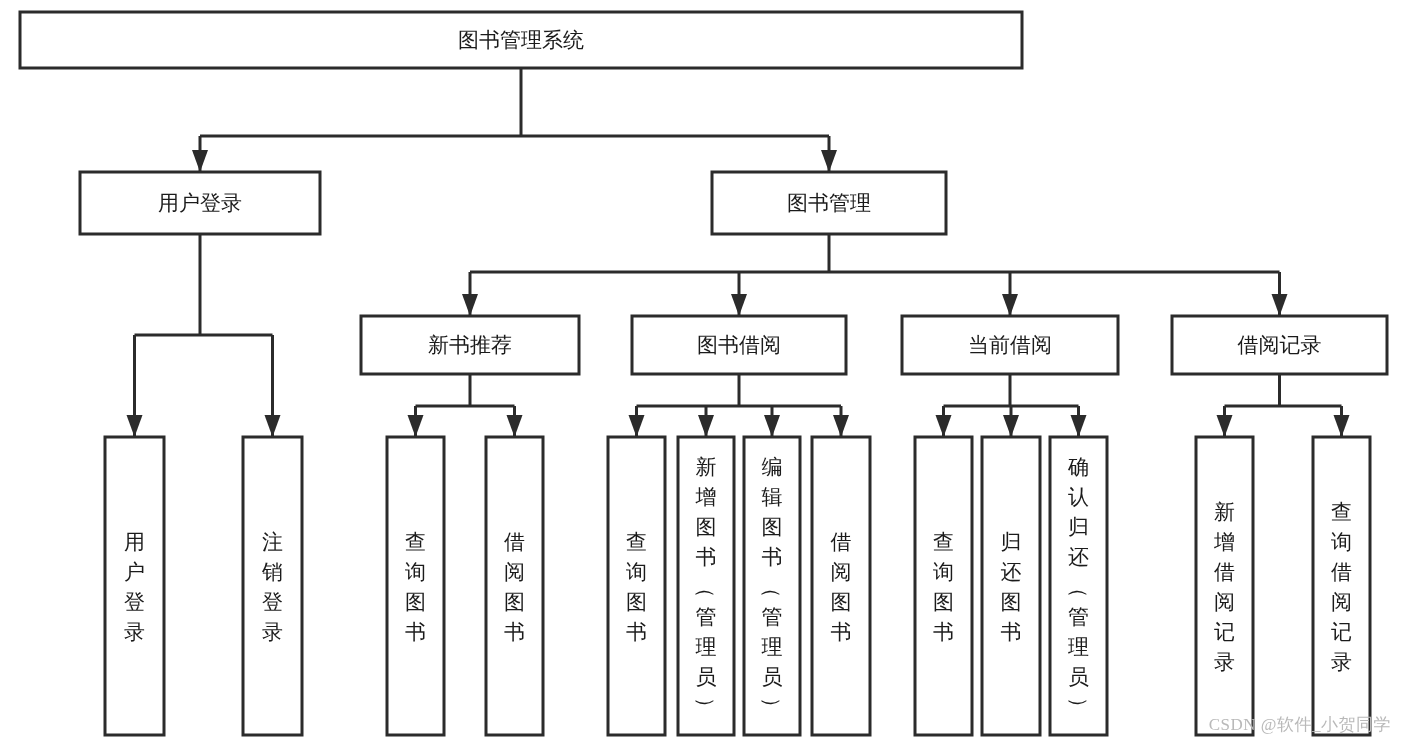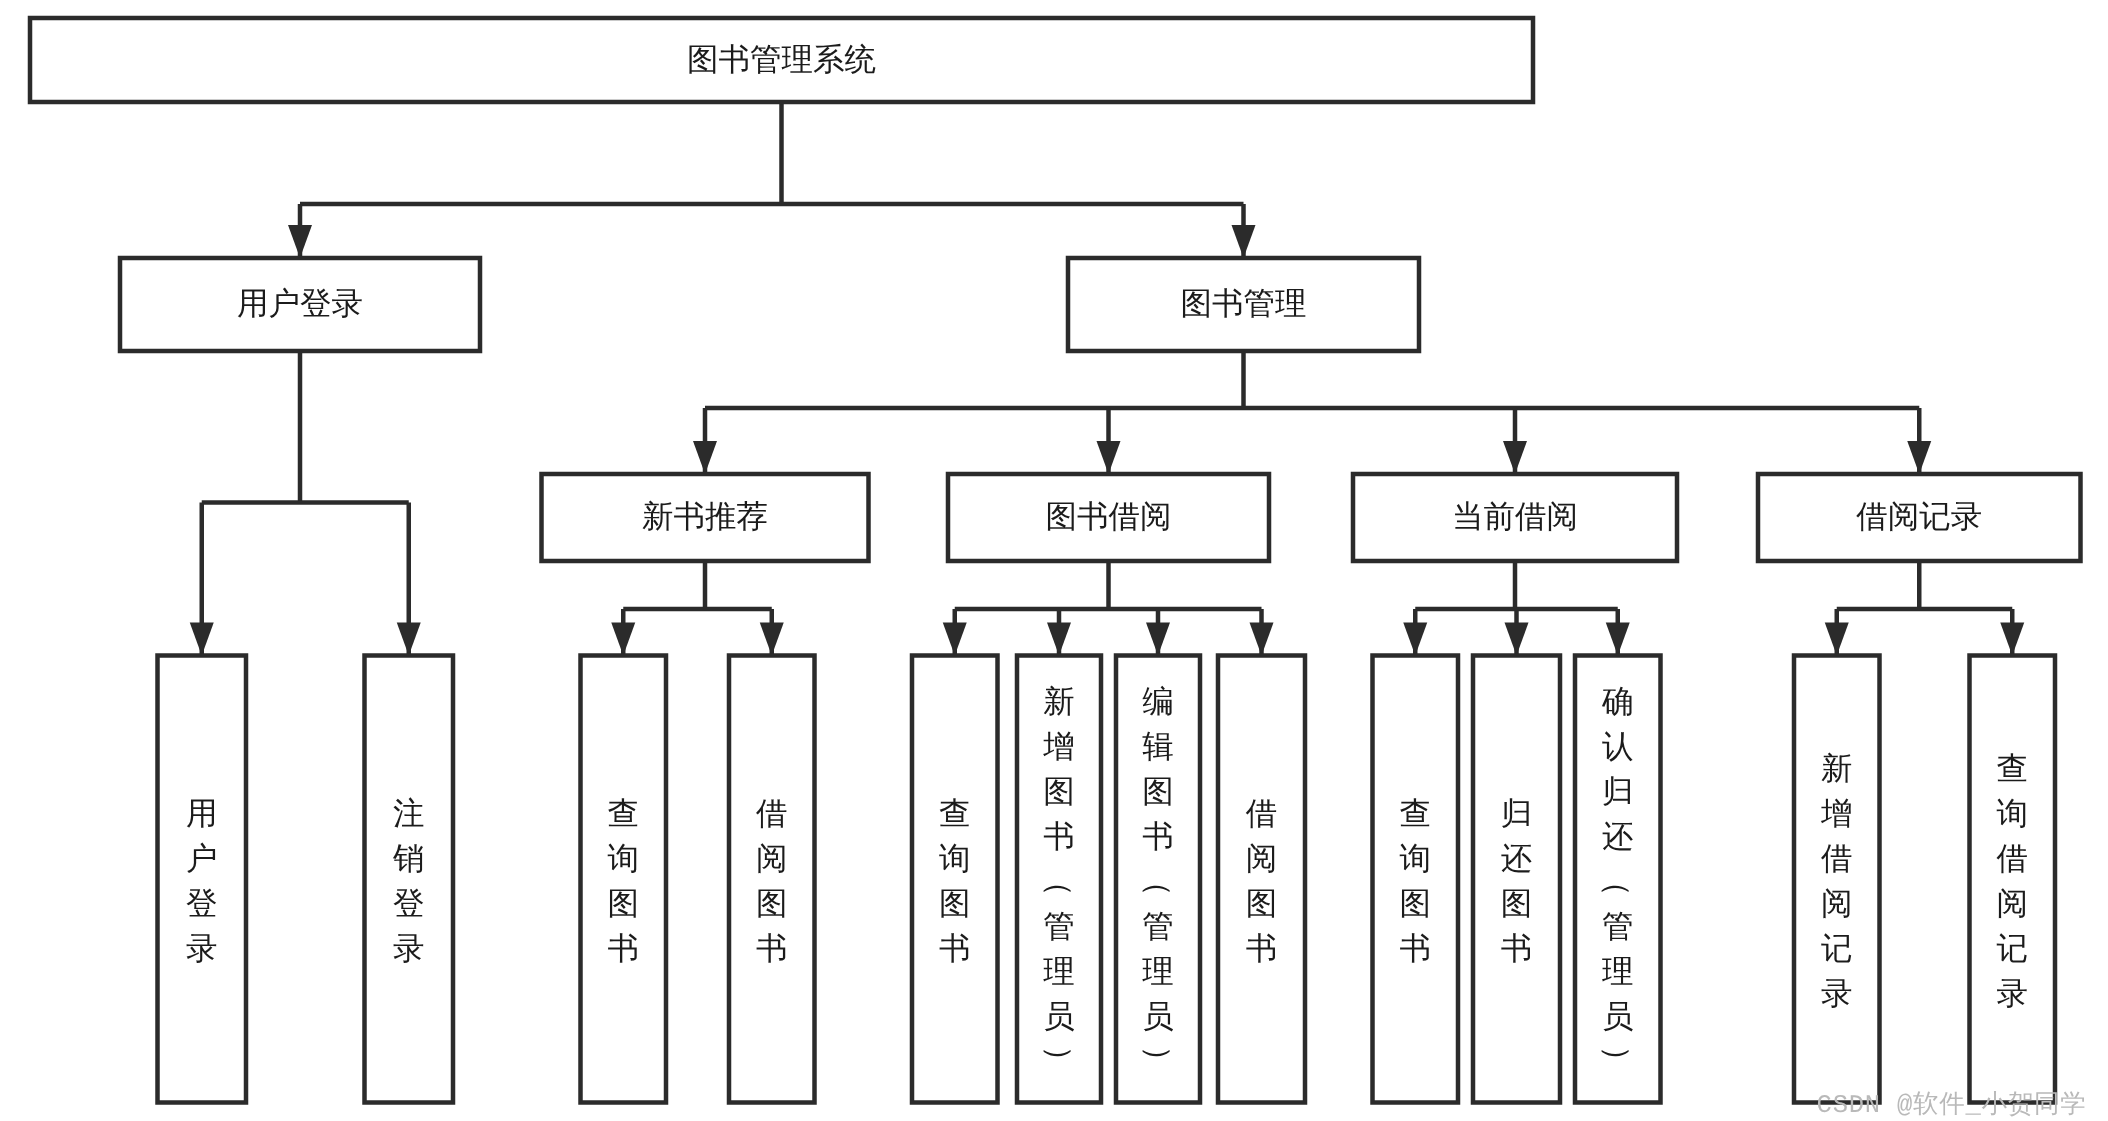--- a/index.html
+++ b/index.html
@@ -48,22 +48,22 @@
   }
   .node-label-v {
     font-family: "Liberation Sans", "DejaVu Sans", sans-serif;
     font-size: 21px;
     fill: #1b1b1b;
     text-anchor: middle;
   }
   .watermark {
     position: absolute;
     right: 14px;
-    bottom: 0;
-    font-family: Liberation Mono, monospace;
+    bottom: 11px;
+    font-family: Liberation Serif, serif;
     font-size: 17px;
     color: #b9b9b9;
     letter-spacing: 0.5px;
     white-space: nowrap;
     user-select: none;
   }
 </style>
 </head>
 <body>
 

